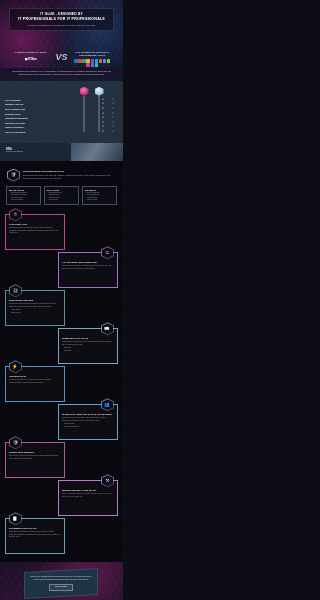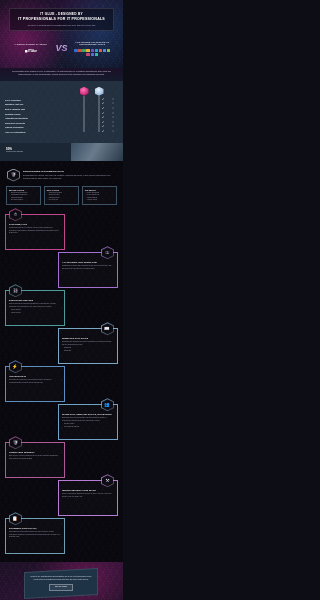--- a/index.html
+++ b/index.html
@@ -44,22 +44,22 @@
     font-size:3.6px; font-weight:bold; color:#ffffff;
     letter-spacing:.2px; line-height:1.35; margin-top:.5px;
   }
   .title-sub {
     font-size:1.8px; color:#b9b3cc; margin-top:2px; line-height:1.5;
     letter-spacing:.05px;
   }
 
   
   .vs-band {
-    position:relative; display:flex; align-items:center;
-    height:26px; margin-top:4px; padding:0 8px;
+    position:relative; display:flex; 
+    height:26px; margin-top:20px; padding:0 8px;
   }
   .vs-side { flex:1; text-align:center; position:relative; z-index:2; }
   .vs-label {
     font-size:1.9px; font-weight:bold; color:#f0eaf6;
     letter-spacing:.2px; line-height:1.4; text-transform:uppercase;
   }
   .vs-logo {
     margin-top:3px; display:flex; align-items:center;
     justify-content:center; gap:.6px;
   }

